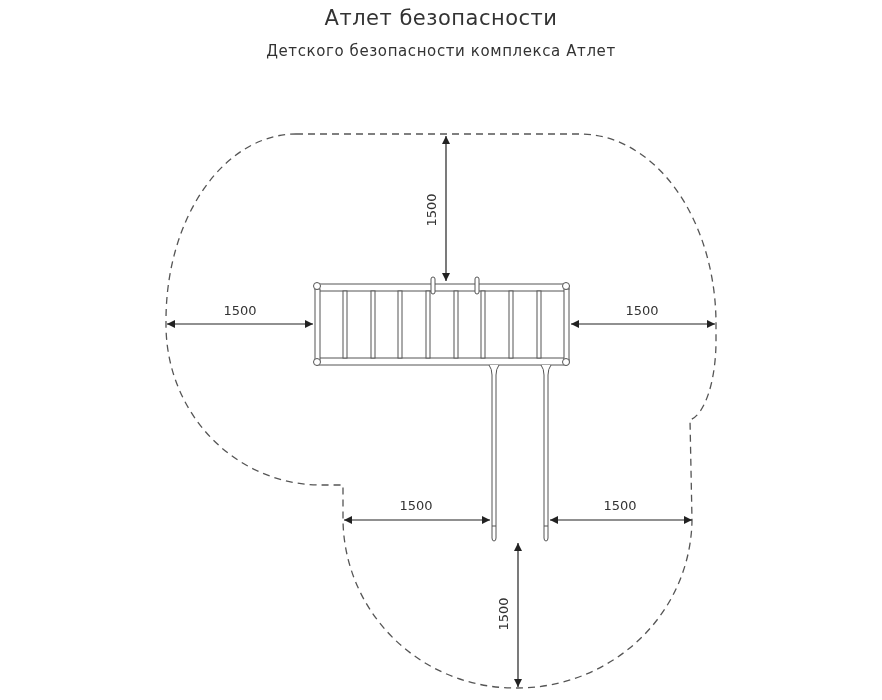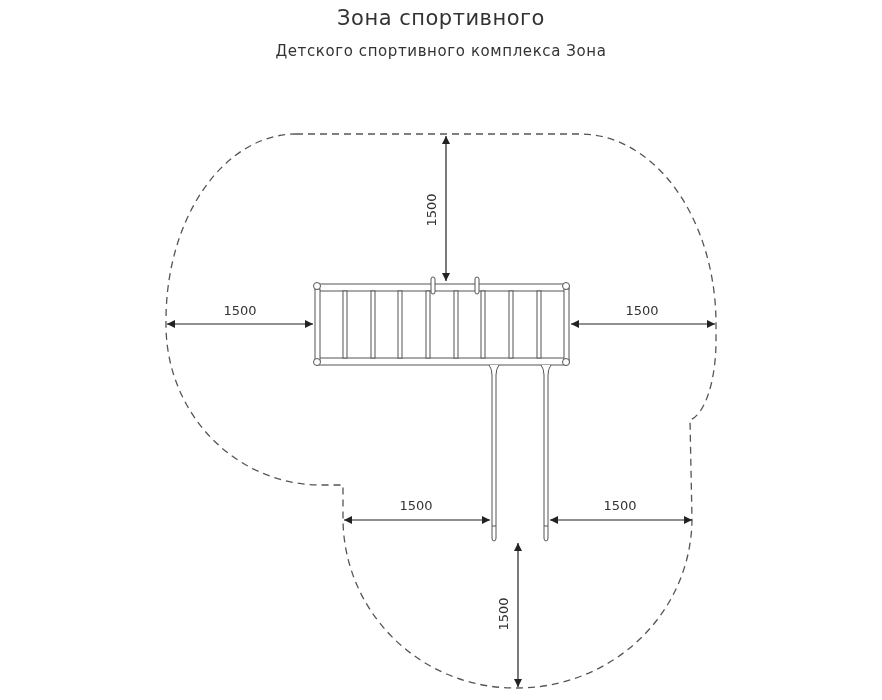--- a/index.html
+++ b/index.html
@@ -6,22 +6,22 @@
   body { width: 882px; height: 700px; position: relative; overflow: hidden; font-family: "DejaVu Sans", sans-serif; }
   .title { position: absolute; left: 0; width: 882px; text-align: center; color: #333; }
   .title-main { top: 6px; font-size: 21px; letter-spacing: 0.5px; }
   .title-sub { top: 42px; font-size: 15px; letter-spacing: 0.6px; }
   svg { position: absolute; left: 0; top: 0; }
   .dim-text { font-family: "DejaVu Sans", sans-serif; font-size: 13px; fill: #333; }
 </style>
 </head>
 <body>
 
-<div class="title title-main">Зона спортивного</div>
-<div class="title title-sub">Детского спортивного комплекса Зона</div>
+<div class="title title-main">Атлет безопасности</div>
+<div class="title title-sub">Детского безопасности комплекса Атлет</div>
 
 <svg width="882" height="700" viewBox="0 0 882 700" xmlns="http://www.w3.org/2000/svg">
   <defs>
     <marker id="arr" viewBox="0 0 10 10" refX="10" refY="5" markerWidth="10" markerHeight="8" orient="auto-start-reverse" markerUnits="userSpaceOnUse">
       <path d="M0,0 L10,5 L0,10 z" fill="#222"></path>
     </marker>
   </defs>
 
   <path d="M 296 134
            L 440 134

